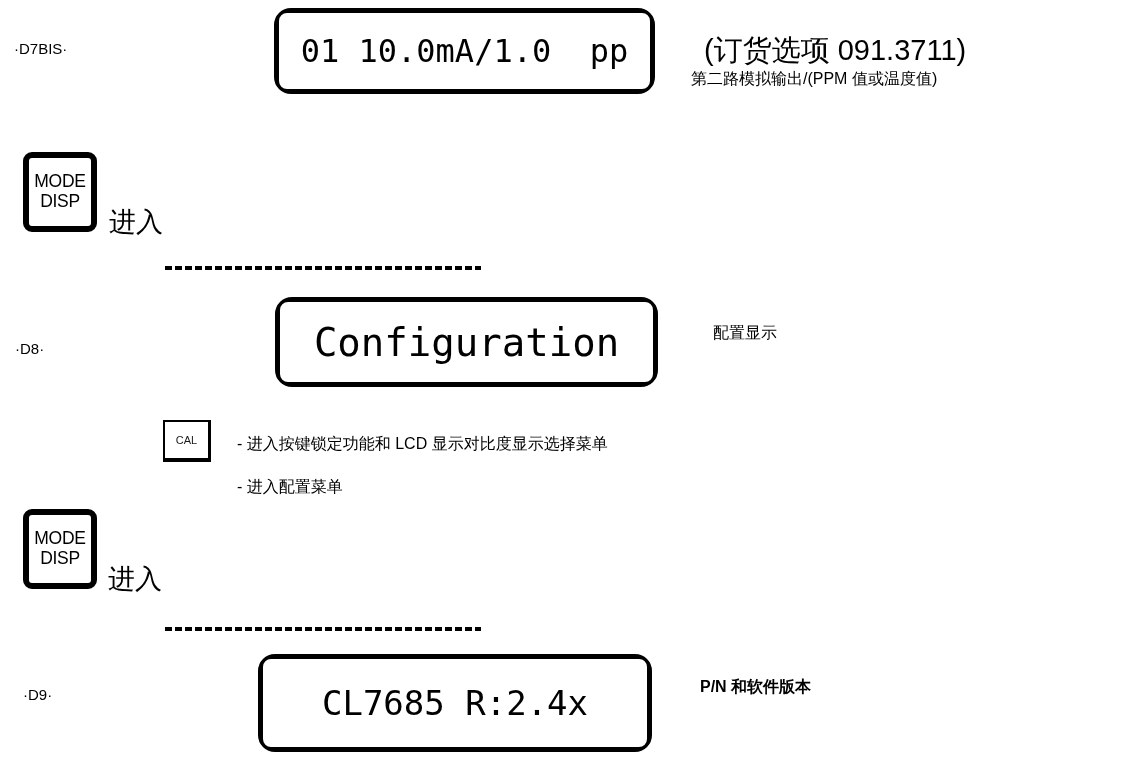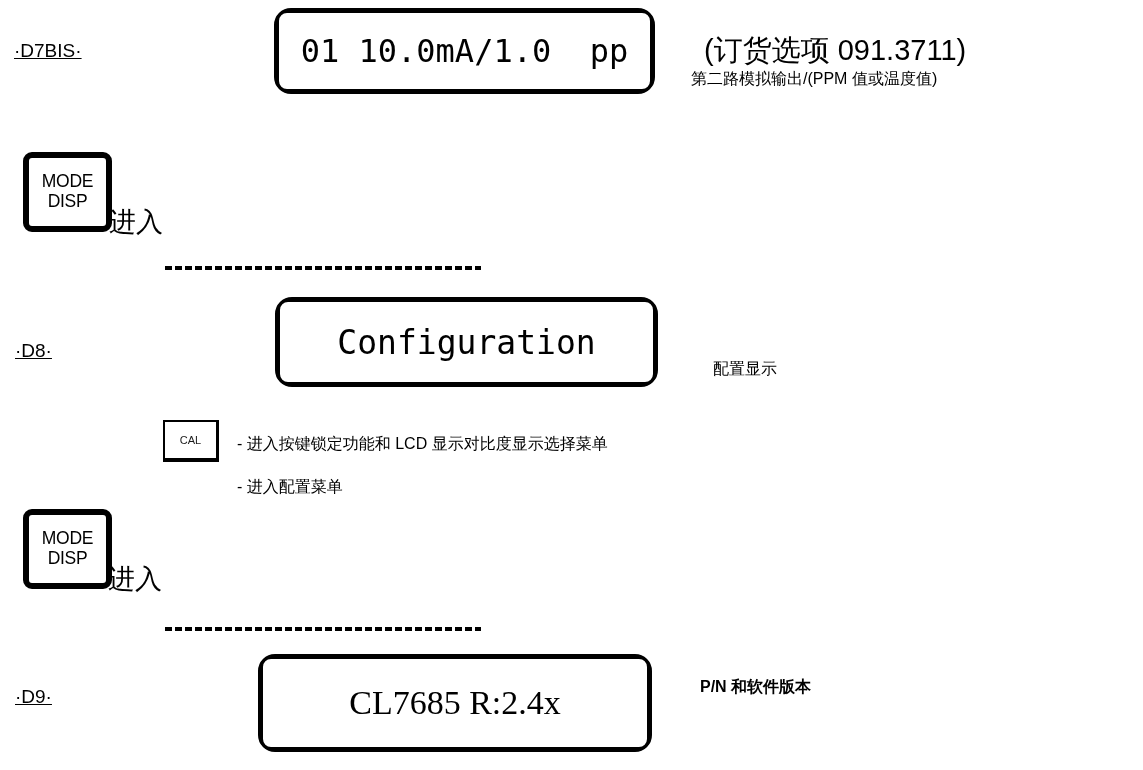--- a/index.html
+++ b/index.html
@@ -24,64 +24,63 @@
   .lcd-inner {
     width: 100%;
     height: 100%;
     box-sizing: border-box;
     border: 3.5px solid #000;
     border-radius: 11px;
     display: flex;
     align-items: center;
     justify-content: center;
     font-family: "DejaVu Sans Mono", monospace;
-    font-size: 33px;
+    font-size: 39px;
     white-space: pre;
     color: #000;
   }
   
   .keycap {
     position: absolute;
-    width: 89px;
+    width: 74px;
     height: 80px;
     box-sizing: border-box;
     border: 6px solid #000;
     border-radius: 9px;
     background: #fff;
     display: flex;
     flex-direction: column;
     align-items: center;
     justify-content: center;
     font-size: 17.5px;
     line-height: 1.12;
     letter-spacing: -0.3px;
     color: #000;
   }
   
   .calkey {
     position: absolute;
     box-sizing: border-box;
-    width: 56px;
+    width: 48px;
     height: 42px;
     border: 2px solid #000;
     border-right-width: 3px;
     border-bottom-width: 4px;
     background: #fff;
     display: flex;
     align-items: center;
     justify-content: center;
     font-size: 11px;
     color: #1a1a1a;
   }
   .step-label {
     position: absolute;
-    font-size: 19px;
+    font-size: 15px;
     color: #000;
     white-space: nowrap;
-    text-decoration: underline;
   }
   .cn {
     position: absolute;
     font-size: 16px;
     color: #000;
     white-space: nowrap;
   }
   .dash {
     position: absolute;
     height: 3.5px;
@@ -109,37 +108,37 @@
   <div class="cn" style="left:109px; top:204px; font-size:27px;">进入</div>
 
   <div class="dash" style="left:165px; top:266px; width:316px;"></div>
 
   <div class="step-label" style="left:15px; top:328px;margin-top:12px;">·D8·</div>
 
   <div class="lcd" style="left:275px; top:297px; width:383px; height:90px;">
     <div class="lcd-inner">Configuration</div>
   </div>
 
-  <div class="cn" style="left:713px; top:323px;margin-top:36px;">配置显示</div>
+  <div class="cn" style="left:713px; top:323px;">配置显示</div>
 
   <div class="calkey" style="left:163px; top:420px;">
     <span>CAL</span>
   </div>
   <div class="cn" style="left:237px; top:434px;">- 进入按键锁定功能和 LCD 显示对比度显示选择菜单</div>
   <div class="cn" style="left:237px; top:477px;">- 进入配置菜单</div>
 
   <div class="keycap" style="left:23px; top:509px;">
     <span>MODE</span>
     <span>DISP</span>
   </div>
   <div class="cn" style="left:108px; top:561px; font-size:27px;">进入</div>
 
   <div class="dash" style="left:165px; top:627px; width:316px;"></div>
 
-  <div class="step-label" style="left:15px; top:686px;">·D9·</div>
+  <div class="step-label" style="left:23px; top:686px;">·D9·</div>
 
   <div class="lcd" style="left:258px; top:654px; width:394px; height:98px;">
-    <div class="lcd-inner" style="font-size:34px;font-family:Liberation Serif, serif;">CL7685 R:2.4x</div>
+    <div class="lcd-inner" style="font-size:34px;">CL7685 R:2.4x</div>
   </div>
 
   <div class="cn" style="left:700px; top:677px;font-weight:bold;">P/N 和软件版本</div>
 
 </div>
 
 </body></html>

